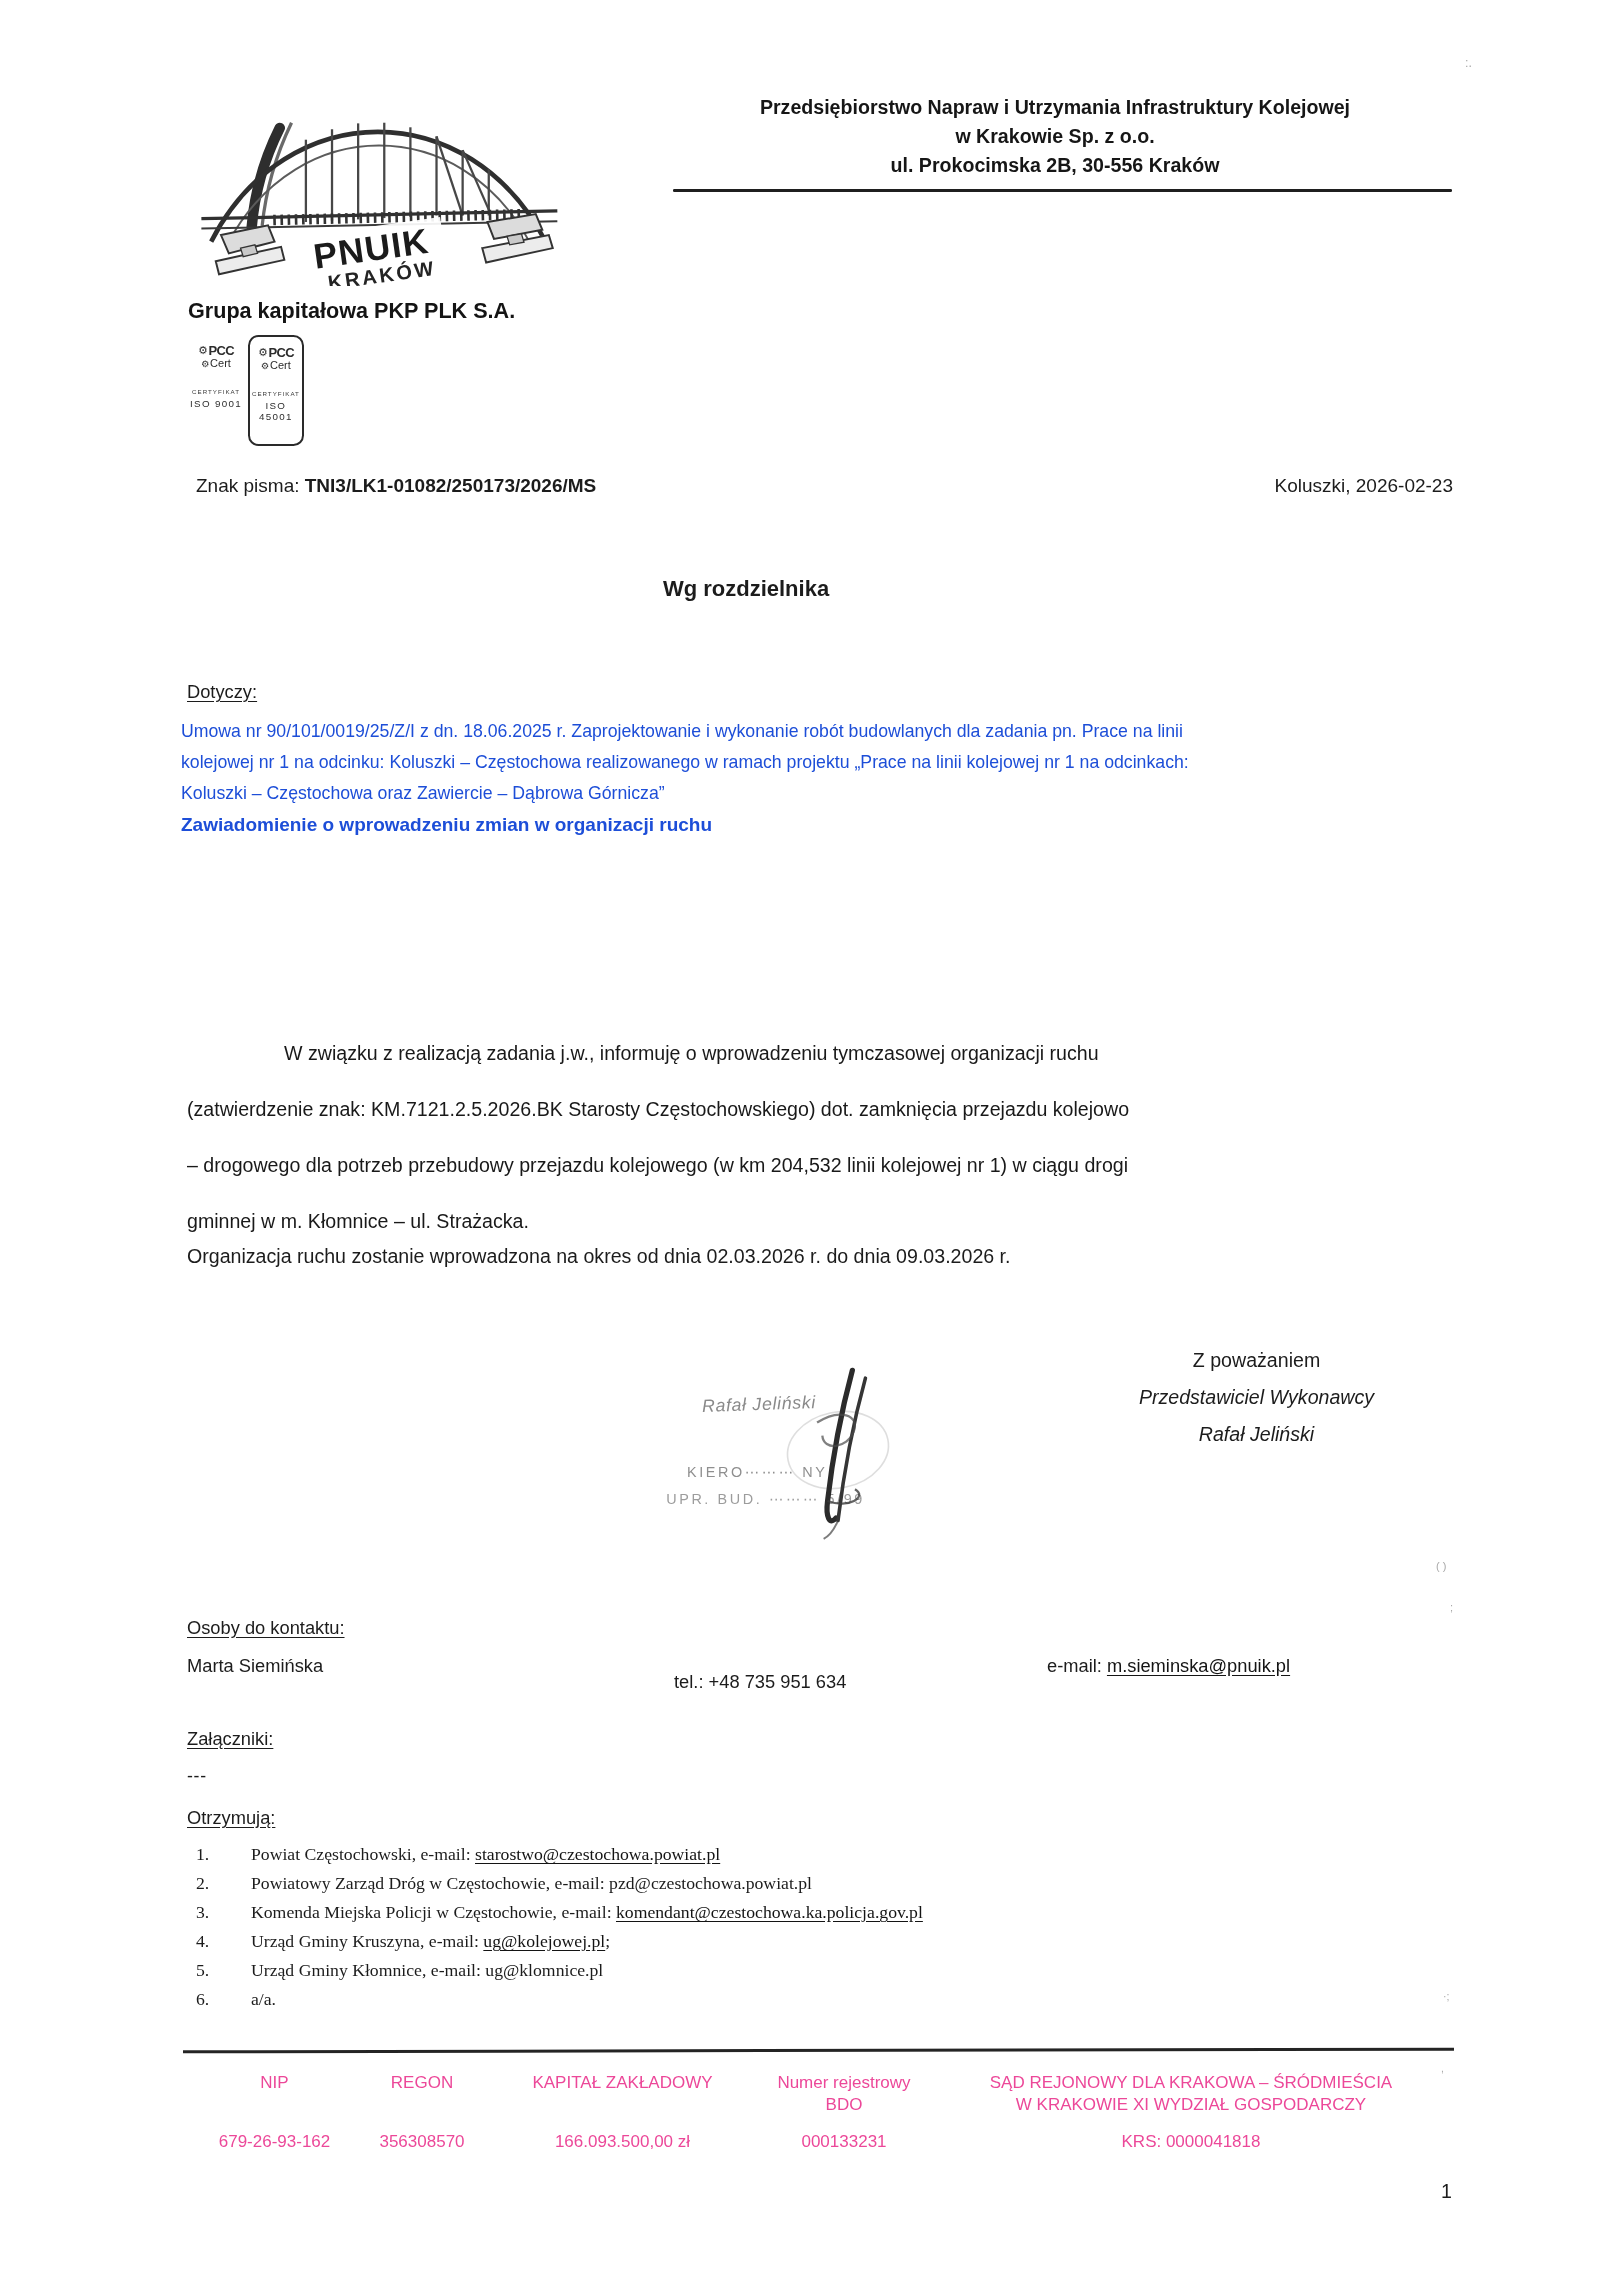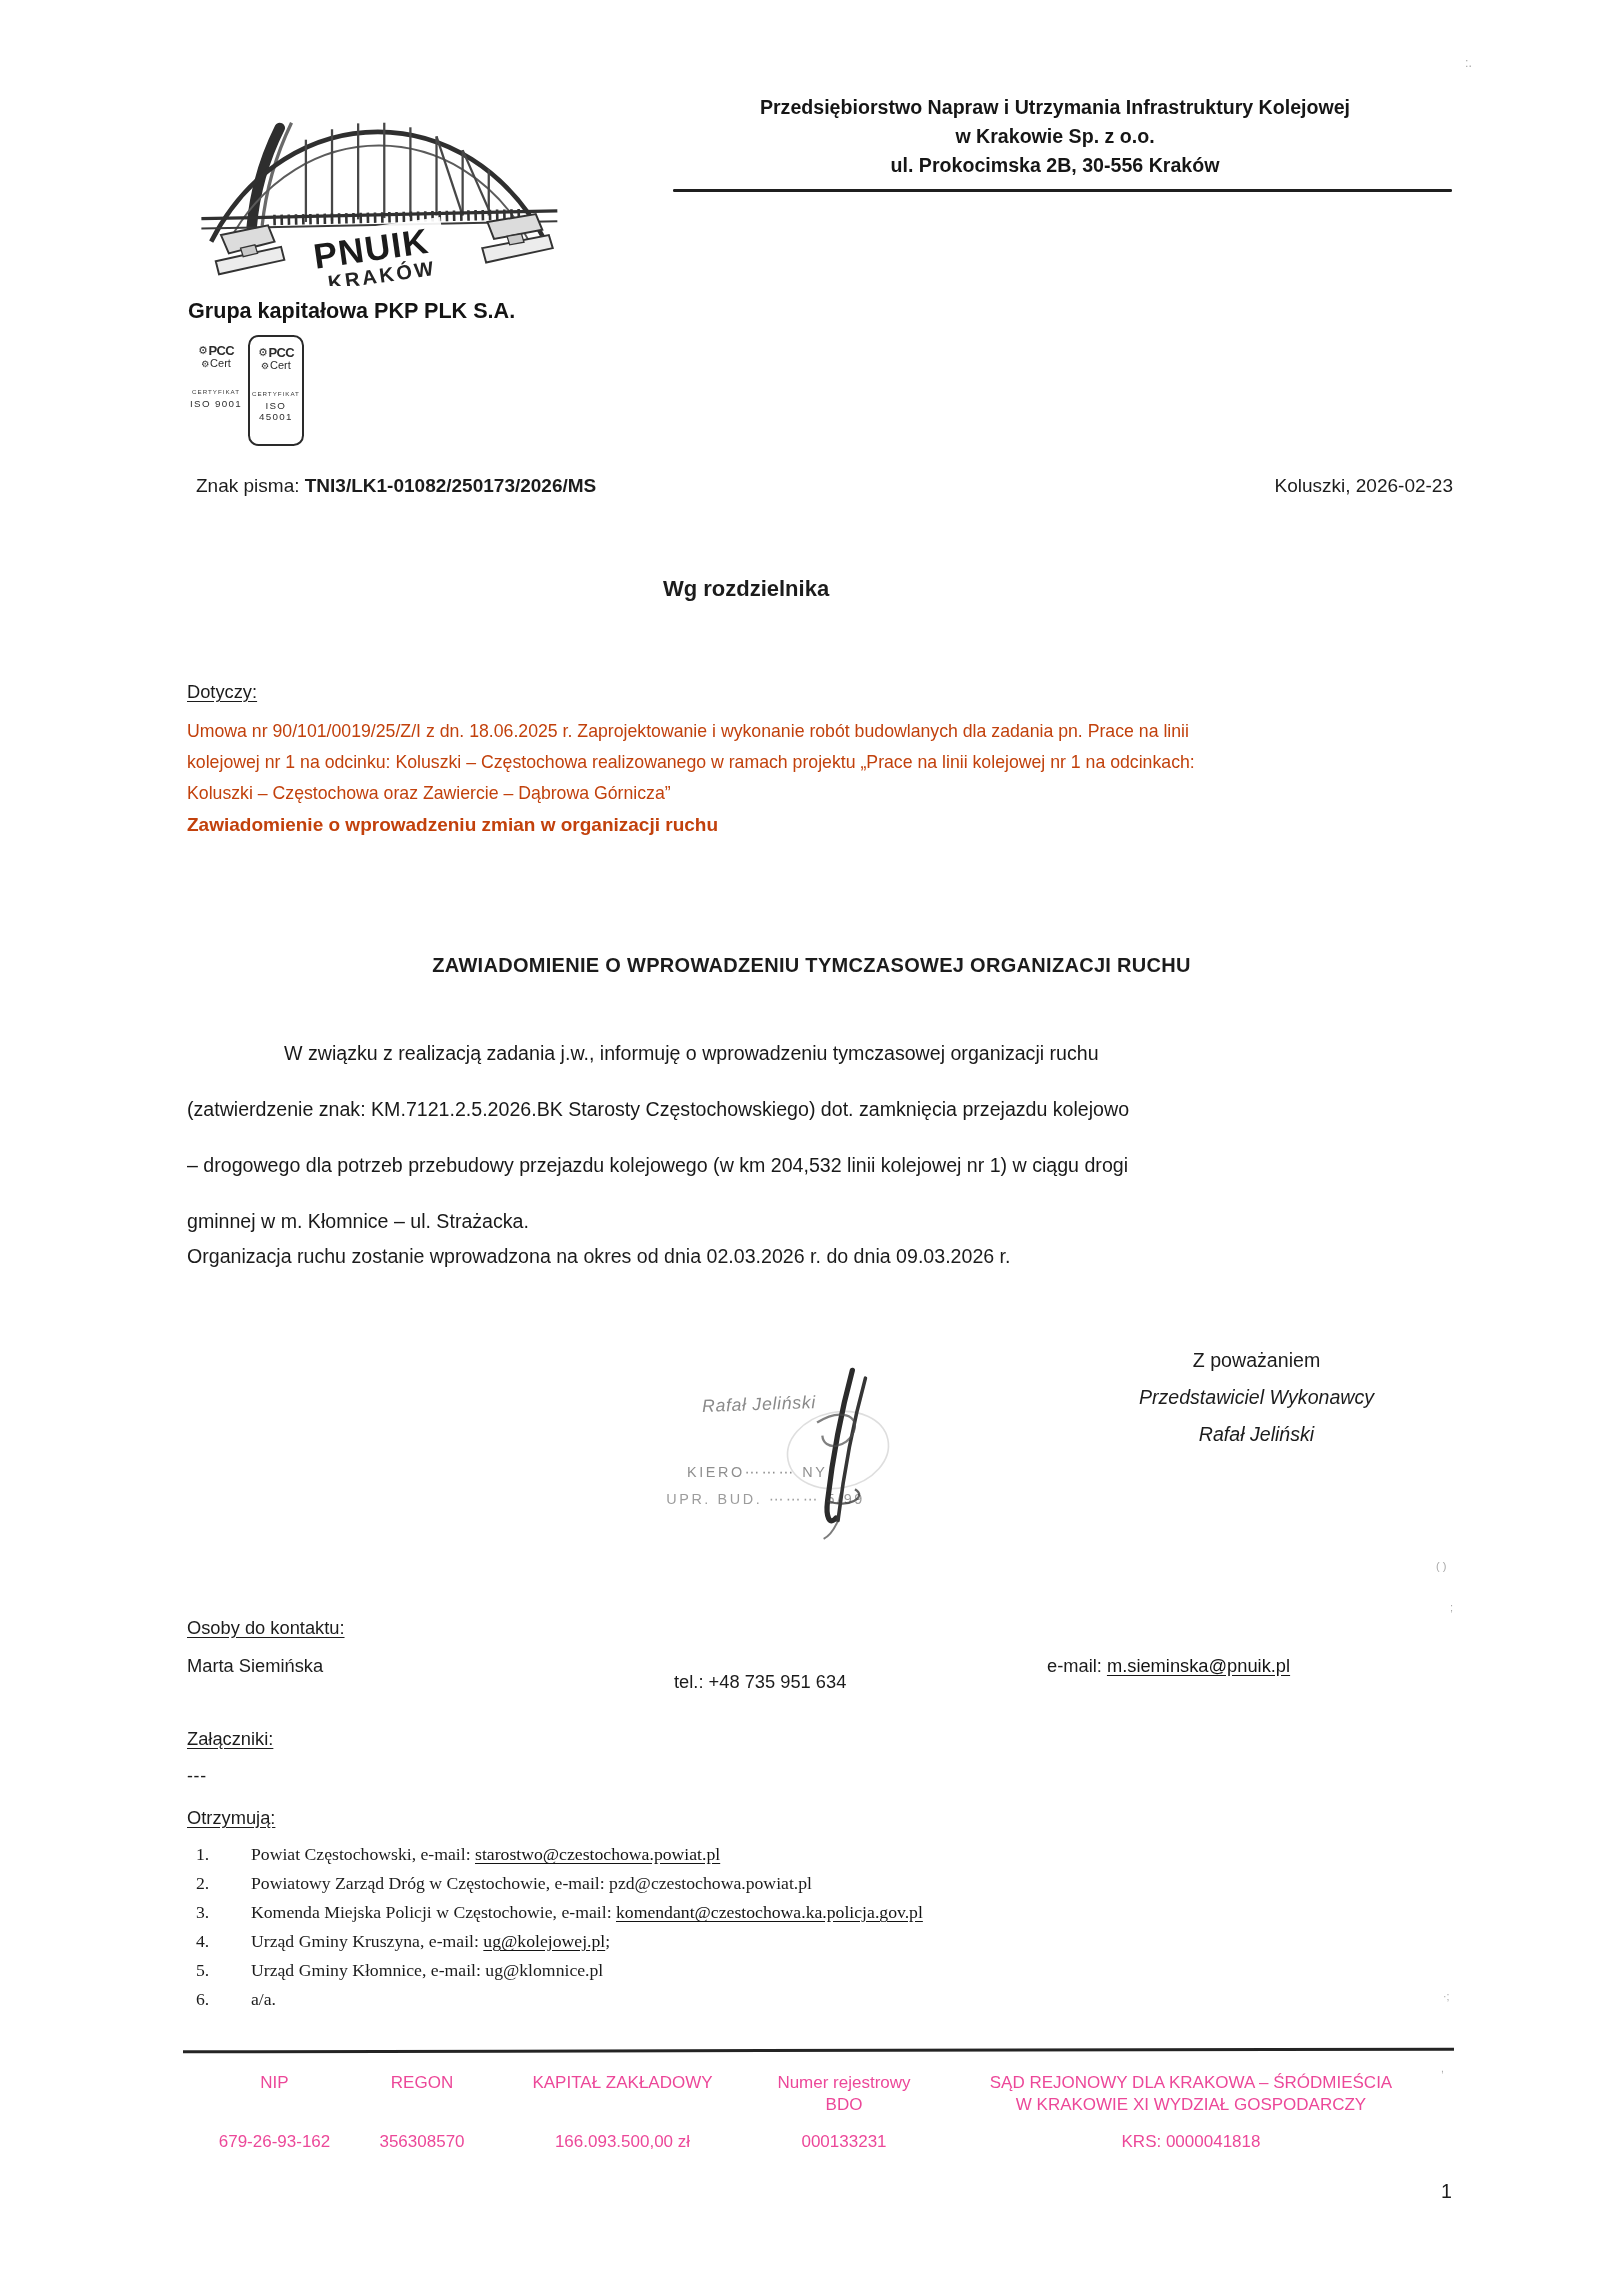--- a/index.html
+++ b/index.html
@@ -39,21 +39,21 @@
 
   
   .ref-line{left:196px;top:475px;width:1257px;display:flex;justify-content:space-between;font-size:19px;}
   .ref-line b{font-weight:bold;}
 
   .addressee{left:0;top:576px;width:1492px;text-align:center;font-size:22px;font-weight:bold;}
 
   
   .section-label{font-size:18.3px;text-decoration:underline;text-underline-offset:3.3px;}
   .dotyczy-label{left:187px;top:681px;}
-  .dotyczy-para{left:187px;top:716px;width:1276px;font-size:17.7px;line-height:31px;color:#c2410c;}
+  .dotyczy-para{left:181px;top:716px;width:1276px;font-size:17.7px;line-height:31px;color:#1d4ed8;}
   .dotyczy-para .subject{font-weight:bold;font-size:19px;}
 
   
   .notice-title{left:0;top:954px;width:1623px;text-align:center;font-size:20px;font-weight:bold;letter-spacing:0.3px;}
   .notice-body{left:187px;top:1025px;width:1273px;font-size:19.6px;line-height:56px;color:#191919;}
   .notice-body .indent{text-indent:97px;}
   .period-line{left:187px;top:1245px;width:1273px;font-size:19.6px;}
 
   
   .closing-block{left:1060px;top:1342px;width:393px;text-align:center;font-size:19.6px;line-height:37px;}
@@ -171,21 +171,20 @@
   <div class="abs addressee">Wg rozdzielnika</div>
 
   <div class="abs section-label dotyczy-label">Dotyczy:</div>
   <div class="abs dotyczy-para">
     <div>Umowa nr 90/101/0019/25/Z/I z dn. 18.06.2025 r. Zaprojektowanie i wykonanie robót budowlanych dla zadania pn. Prace na linii</div>
     <div>kolejowej nr 1 na odcinku: Koluszki – Częstochowa realizowanego w ramach projektu „Prace na linii kolejowej nr 1 na odcinkach:</div>
     <div>Koluszki – Częstochowa oraz Zawiercie – Dąbrowa Górnicza”</div>
     <div class="subject">Zawiadomienie o wprowadzeniu zmian w organizacji ruchu</div>
   </div>
 
-  <div class="abs notice-title">ZAWIADOMIENIE O WPROWADZENIU TYMCZASOWEJ ORGANIZACJI RUCHU</div>
   <div class="abs notice-body">
     <div class="indent">W związku z realizacją zadania j.w., informuję o wprowadzeniu tymczasowej organizacji ruchu</div>
     <div>(zatwierdzenie znak: KM.7121.2.5.2026.BK Starosty Częstochowskiego) dot. zamknięcia przejazdu kolejowo</div>
     <div>– drogowego dla potrzeb przebudowy przejazdu kolejowego (w km 204,532 linii kolejowej nr 1) w ciągu drogi</div>
     <div>gminnej w m. Kłomnice – ul. Strażacka.</div>
   </div>
   <div class="abs period-line">Organizacja ruchu zostanie wprowadzona na okres od dnia 02.03.2026 r. do dnia 09.03.2026 r.</div>
 
   <div class="abs stamp-area">
     <div class="stamp-name">Rafał Jeliński</div>

